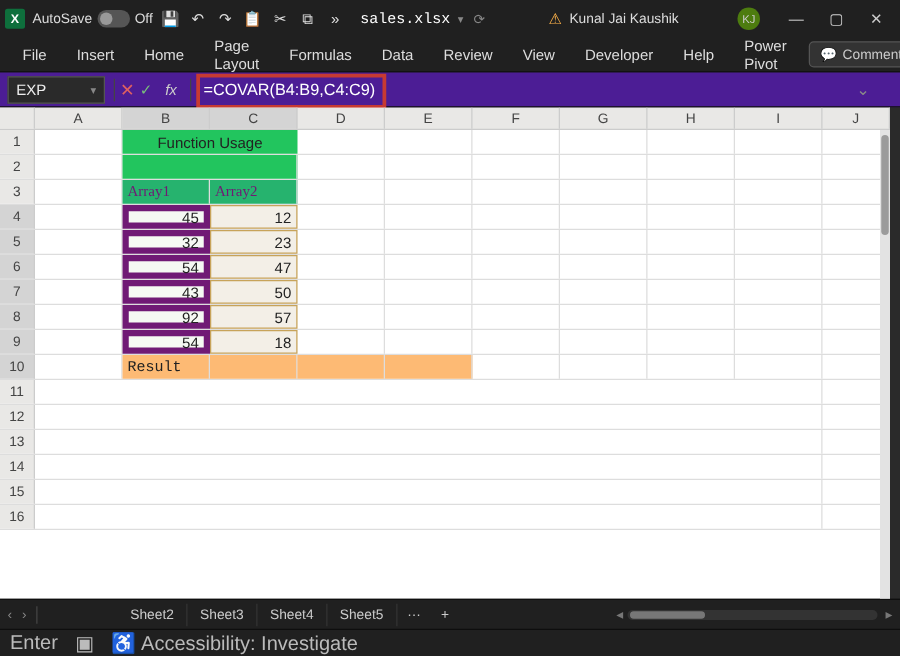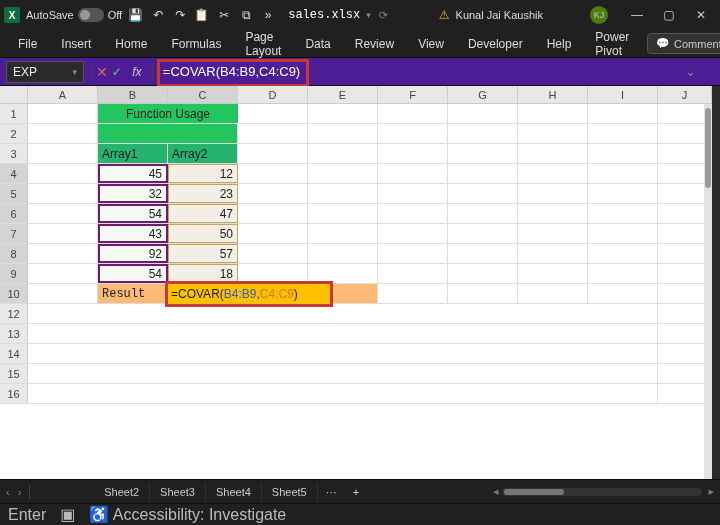--- a/index.html
+++ b/index.html
@@ -37,22 +37,22 @@
     .ch { border-right:1px solid #ccc; text-align:center; font-size:11px; color:#444; line-height:18px;}
     .ch.corner { width:28px; background:#e9e8e6;}
     .ch.sel { background:#d4d4d4;}
     .row { display:flex; height:20px; border-bottom:1px solid #ddd;}
     .rh { width:28px; background:#e9e8e6; border-right:1px solid #ccc; text-align:center; font-size:11px; color:#444; line-height:20px;}
     .rh.sel { background:#d4d4d4; }
     .cell { width:70px; border-right:1px solid #ddd; font-size:12px; padding:0 4px; display:flex; align-items:center; color:#222; }
     .cell.center{justify-content:center;}
     .cell.right{justify-content:flex-end;}
     .cell.blue{background:#22c55e;}
-    .cell.green{background:#26b36e; color:#0f172a;}
-    .cell.sel-a1{background:#f5f9f3; border:2px solid #701a75;}
+    .cell.green{background:#26b36e; color:#701a75;font-family:Liberation Serif, serif;}
+    .cell.sel-a1{background:#f5f9f3; border:5px solid #701a75;}
     .cell.sel-a2{background:#f3efe7; border:1px solid #c7a35a;}
     .cell.yellow{background:#fdba74;font-family:Liberation Mono, monospace;}
     .row10-edit { position:absolute; left:168px; top:198px; width:156px; height:20px; display:flex; align-items:center; padding:0 3px; font-size:12px; color:#222; background:#ffc000; border:3px solid #c73a32; box-sizing:content-box; margin-left:-3px; margin-top:-3px;}
     .row10-edit .blue-r{color:#2f5fb7;} .row10-edit .orange-r{color:#d47a1f;}
     .sheet-tabs-row { height:24px; background:#202020; display:flex; align-items:center; padding:0 6px; font-size:11px; color:#ccc; border-top:1px solid #0e0e0e;}
     .sheet-nav { display:flex; gap:8px; color:#888;}
     .sheet-tabs-row .sep2 { width:1px; height:14px; background:#444; margin:0 8px;}
     .stab { padding:3px 10px; border-right:1px solid #333; cursor:pointer;}
     .stab.active { background:#3a3a3a; border-bottom:6px solid #84cc16;margin-top:48px;}
     .sheet-tabs-row .spacer{flex:1;}
@@ -95,22 +95,22 @@
     <div>—</div>
     <div>▢</div>
     <div>✕</div>
   </div>
 </div>
 
 <div class="ribbon-tabs">
   <div class="tab">File</div>
   <div class="tab">Insert</div>
   <div class="tab">Home</div>
+  <div class="tab">Page Layout</div>
   <div class="tab">Formulas</div>
-  <div class="tab">Page Layout</div>
   <div class="tab">Data</div>
   <div class="tab">Review</div>
   <div class="tab">View</div>
   <div class="tab">Developer</div>
   <div class="tab">Help</div>
   <div class="tab">Power Pivot</div>
   <div class="rspacer"></div>
   <div class="comments-btn">
     <span>💬</span>
     <span>Comments</span>
@@ -262,46 +262,43 @@
         <div class="cell yellow">Result</div>
         <div class="cell yellow"></div>
         <div class="cell yellow"></div>
         <div class="cell yellow"></div>
         <div class="cell"></div>
         <div class="cell"></div>
         <div class="cell"></div>
         <div class="cell"></div>
       </div>
     <div class="row">
+        <div class="rh">11</div>
+        <div class="cell" style="width:630px;"></div>
+      </div>
+    <div class="row">
         <div class="rh">12</div>
         <div class="cell" style="width:630px;"></div>
       </div>
     <div class="row">
         <div class="rh">13</div>
         <div class="cell" style="width:630px;"></div>
       </div>
     <div class="row">
         <div class="rh">14</div>
         <div class="cell" style="width:630px;"></div>
       </div>
     <div class="row">
         <div class="rh">15</div>
         <div class="cell" style="width:630px;"></div>
       </div>
     <div class="row">
         <div class="rh">16</div>
         <div class="cell" style="width:630px;"></div>
       </div>
-    <div class="row10-edit">
-      <span>=COVAR(</span>
-        <span class="blue-r">B4:B9</span>
-        <span>,</span>
-        <span class="orange-r">C4:C9</span>
-        <span>)</span>
-    </div>
     <div class="vscroll">
         <div class="thumb"></div>
       </div>
   </div>
 </div>
 
 <div class="sheet-tabs-row">
   <div class="sheet-nav">
     <span>‹</span>
     <span>›</span>

